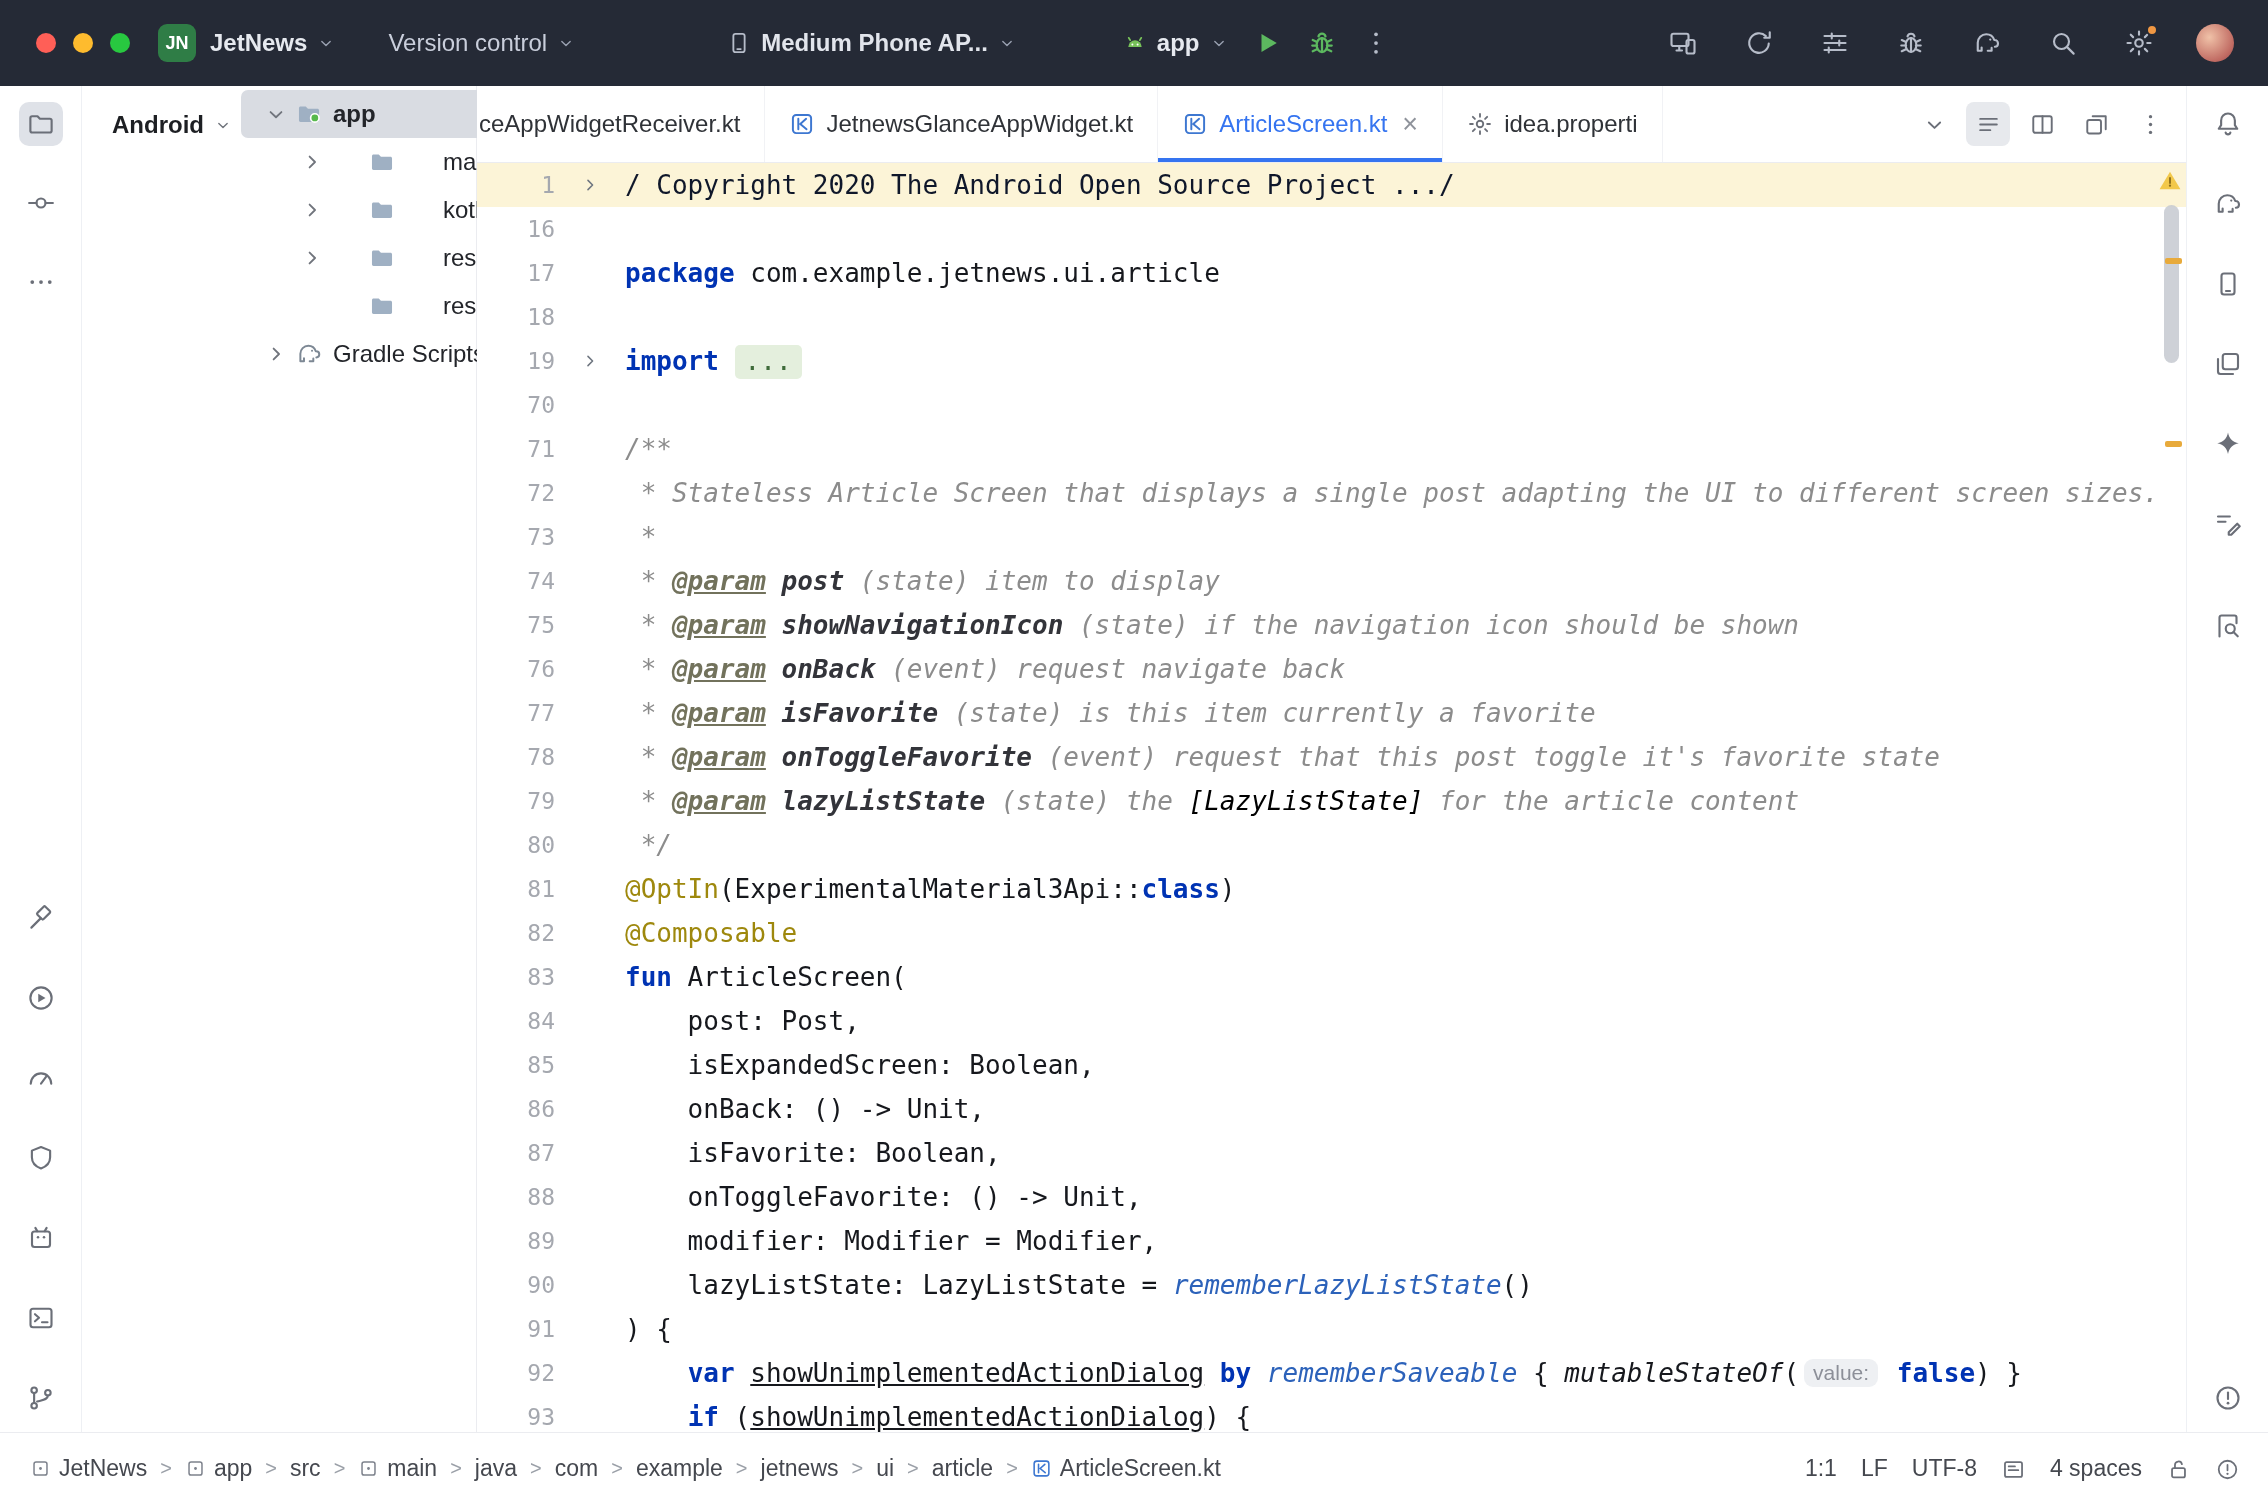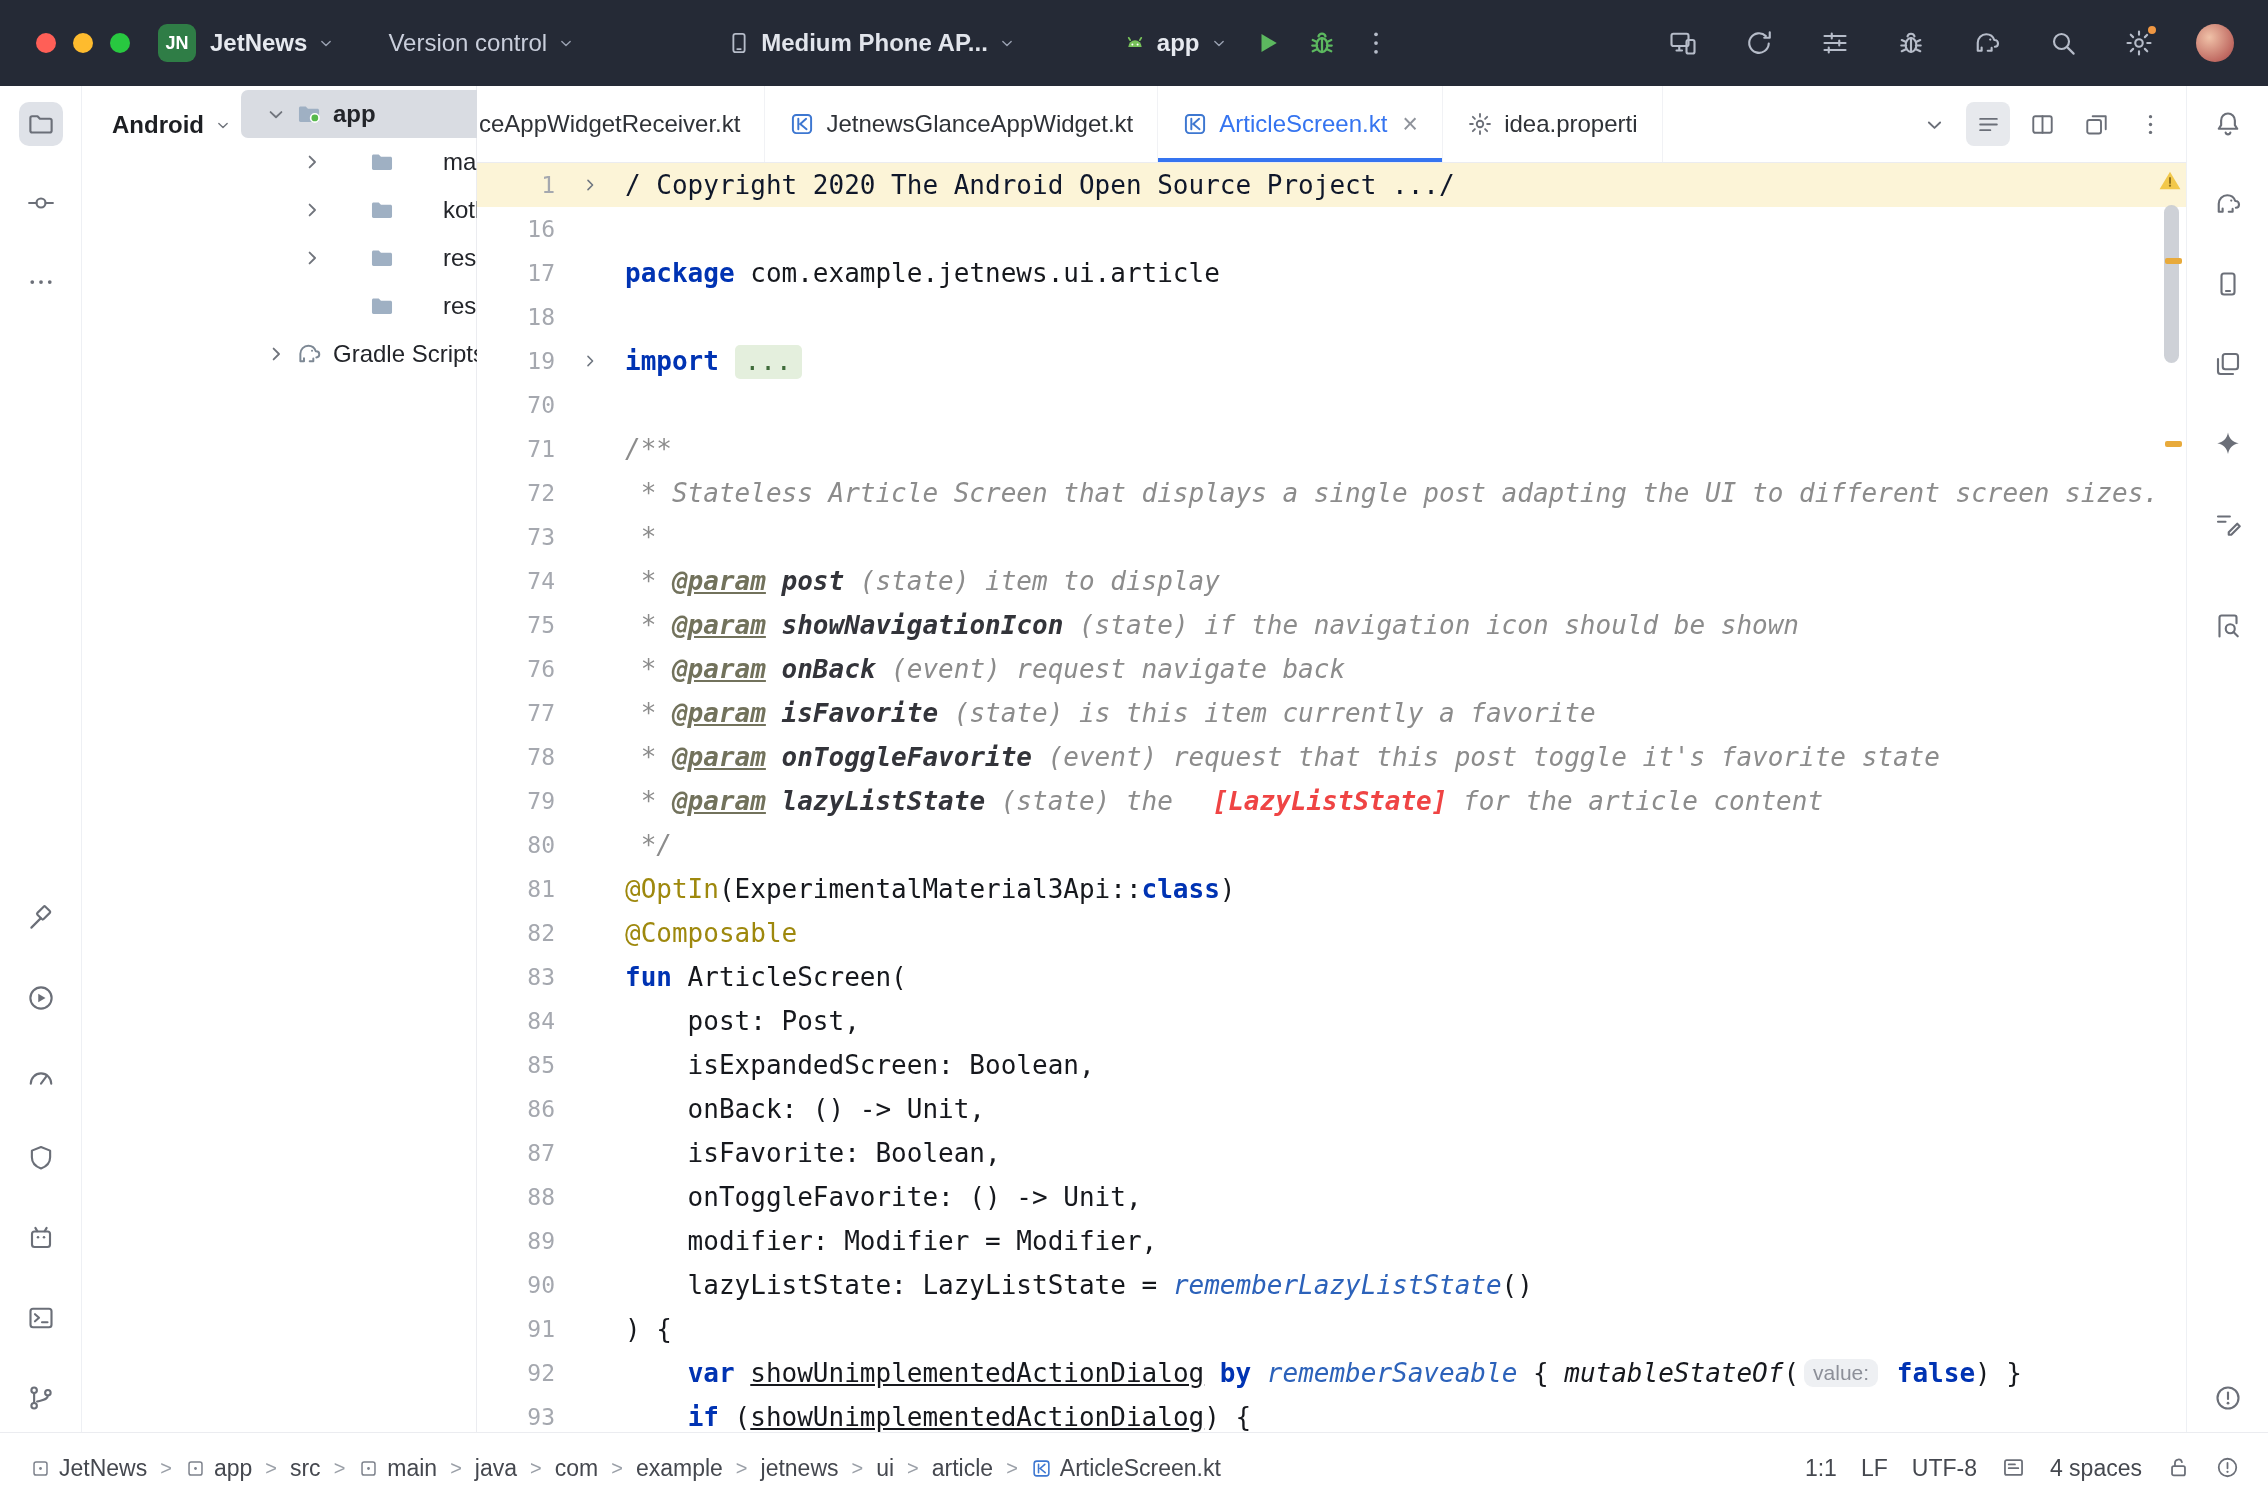--- a/index.html
+++ b/index.html
@@ -78,21 +78,21 @@
   .gutter{flex:0 0 148px;display:flex;align-items:center;height:100%;}
   .ln{flex:0 0 78px;text-align:right;color:#a5a8af;font-size:23px;}
   .fold-col{flex:0 0 70px;display:flex;justify-content:center;color:#6f7680;}
   .fold-col .ic{width:22px;height:22px;}
   .code{flex:1;white-space:pre;}
   .tk-kw{color:#0033b3;font-weight:600;}
   .tk-pl{color:#16181d;}
   .tk-cm{color:#8c8c8c;font-style:italic;}
   .tk-dt{color:#72725c;font-weight:700;font-style:italic;text-decoration:underline;}
   .tk-dp{color:#33343a;font-weight:700;font-style:italic;}
-  .tk-dl{color:#ef4444;font-weight:700;font-style:italic;margin-left:24px;}
+  .tk-dl{color:#000000;font-weight:400;font-style:italic;}
   .tk-an{color:#9e880d;}
   .tk-fc{color:#2c62ba;font-style:italic;}
   .tk-fi{color:#16181d;font-style:italic;}
   .tk-ul{color:#16181d;text-decoration:underline;}
   .tk-foldpill{background:#e4efdd;color:#3f6b3a;border-radius:5px;padding:1px 10px 3px;}
   .tk-cfold{color:#0f172a;}
   .tk-hint{display:inline-block;font-family:"Liberation Sans",sans-serif;font-size:21px;background:#eef0f3;color:#8c8f98;padding:3px 9px 4px;border-radius:9px;margin:0 3px 0 5px;line-height:1;vertical-align:2px;}
 
   .scroll-zone{position:absolute;top:0;right:0;width:30px;height:100%;}
   .scroll-thumb{position:absolute;top:42px;right:7px;width:15px;height:158px;background:#c6c9d0;border-radius:8px;opacity:.85;}
@@ -100,21 +100,21 @@
   .mark1{top:95px;}.mark2{top:278px;}
   .warn-widget{position:absolute;top:5px;right:3px;width:26px;height:25px;}
   .warn-widget svg{width:100%;height:100%;}
 
   
   .status-bar{height:72px;flex:0 0 72px;border-top:1px solid #ebecf0;background:#fff;display:flex;align-items:center;padding:0 28px 0 30px;font-size:23px;color:#45484f;}
   .crumbs{display:flex;align-items:center;}
   .crumb{display:flex;align-items:center;gap:8px;}
   .crumb .ic{width:21px;height:21px;color:#7d828c;}
   .sep{color:#9ba0a8;font-size:20px;margin:0 13px;}
-  .status-right{margin-left:auto;display:flex;align-items:flex-start;gap:24px;}
+  .status-right{margin-left:auto;display:flex;align-items:flex-end;gap:24px;}
   .st-item{display:flex;align-items:center;color:#45484f;}
   .st-item .ic{width:25px;height:25px;color:#6b6f78;}
 </style>
 </head>
 <body>
 
 <div class="app">
 
   <header class="titlebar">
     <div class="traffic">

